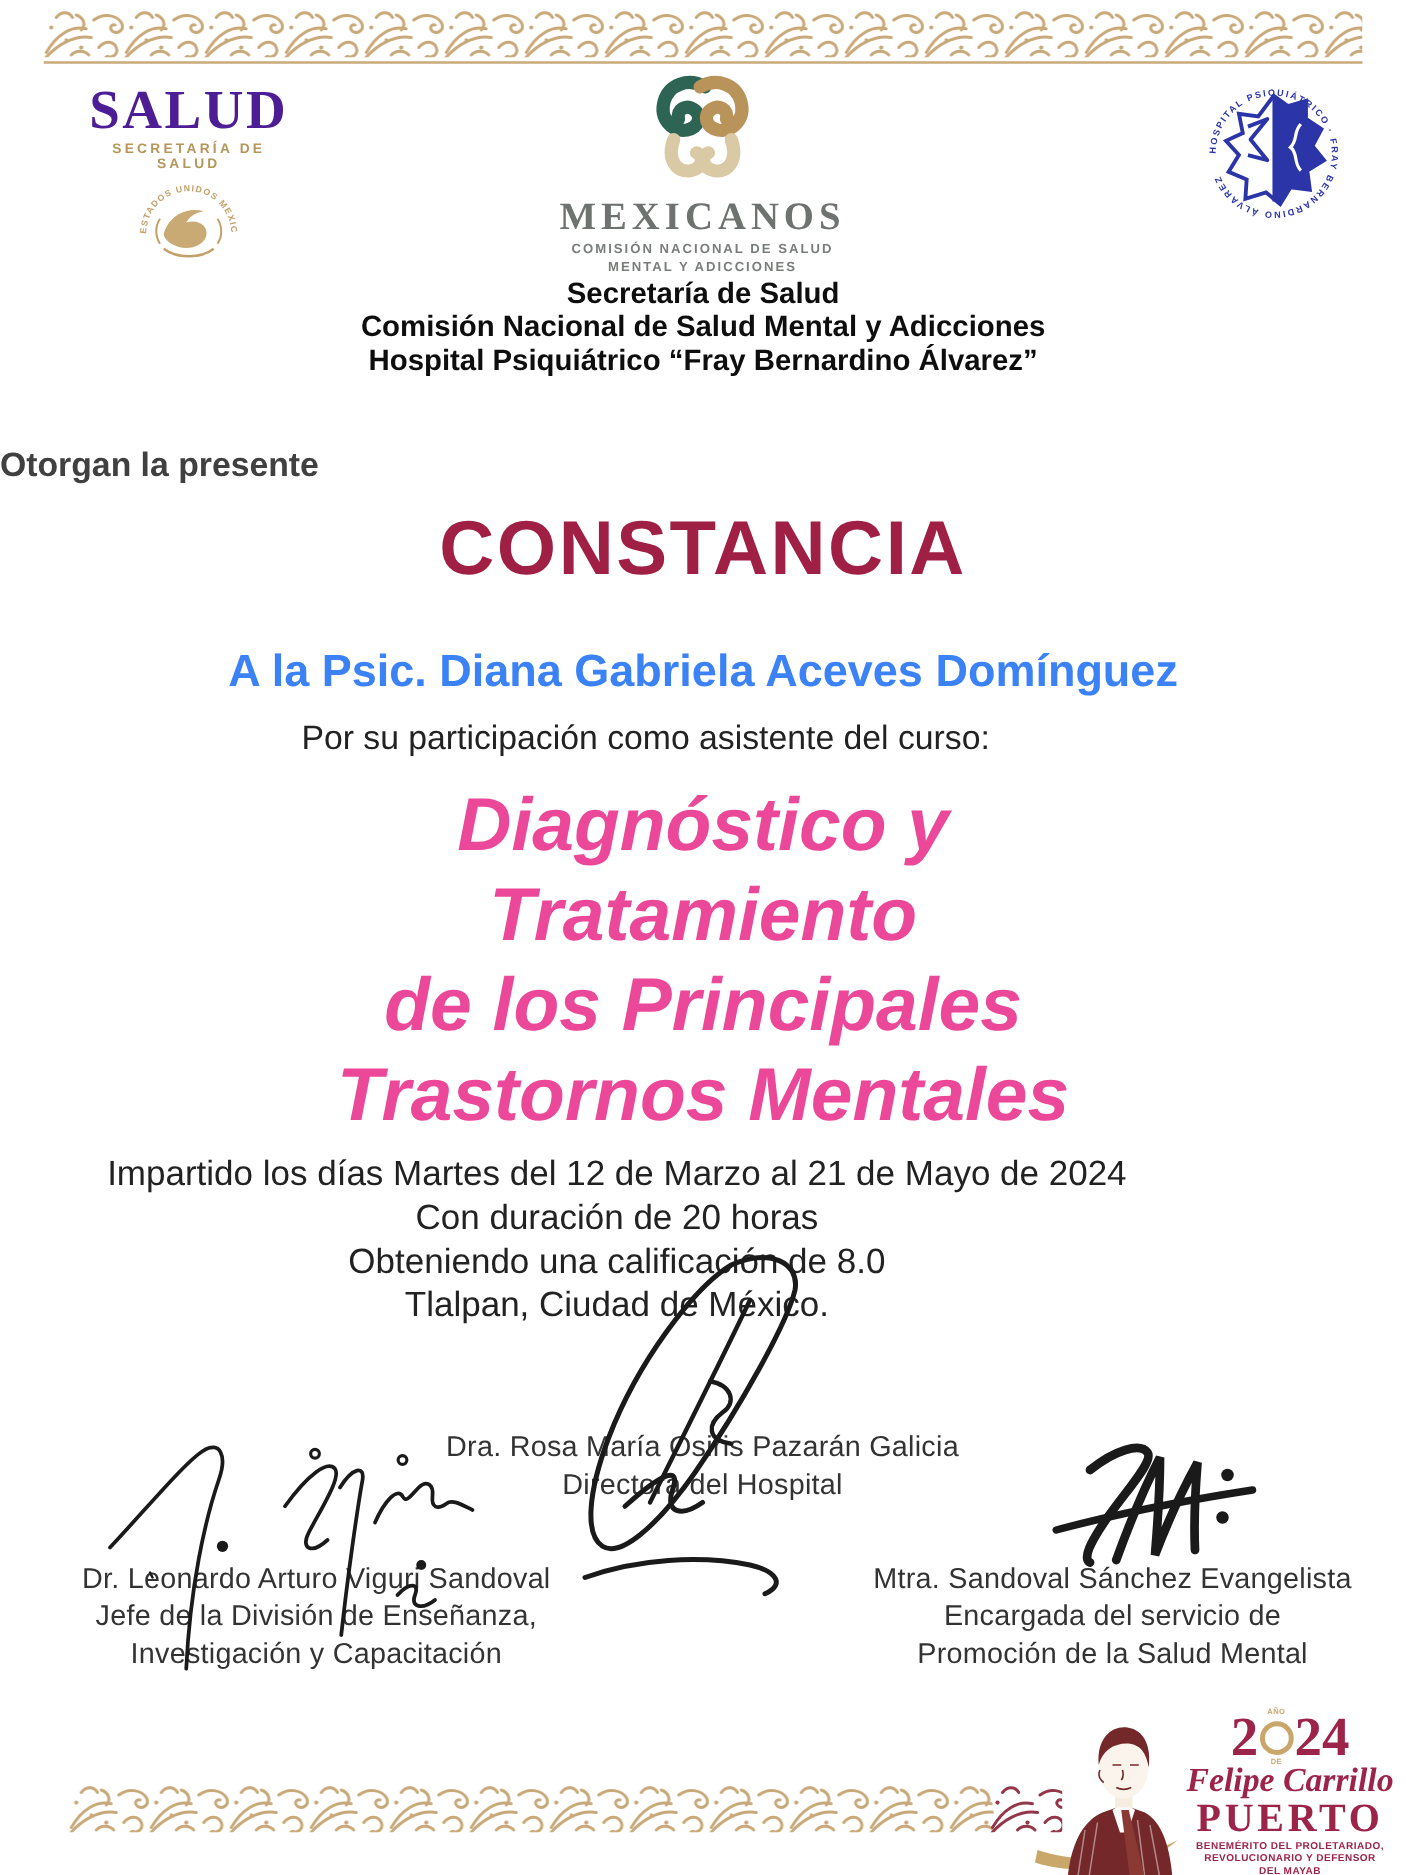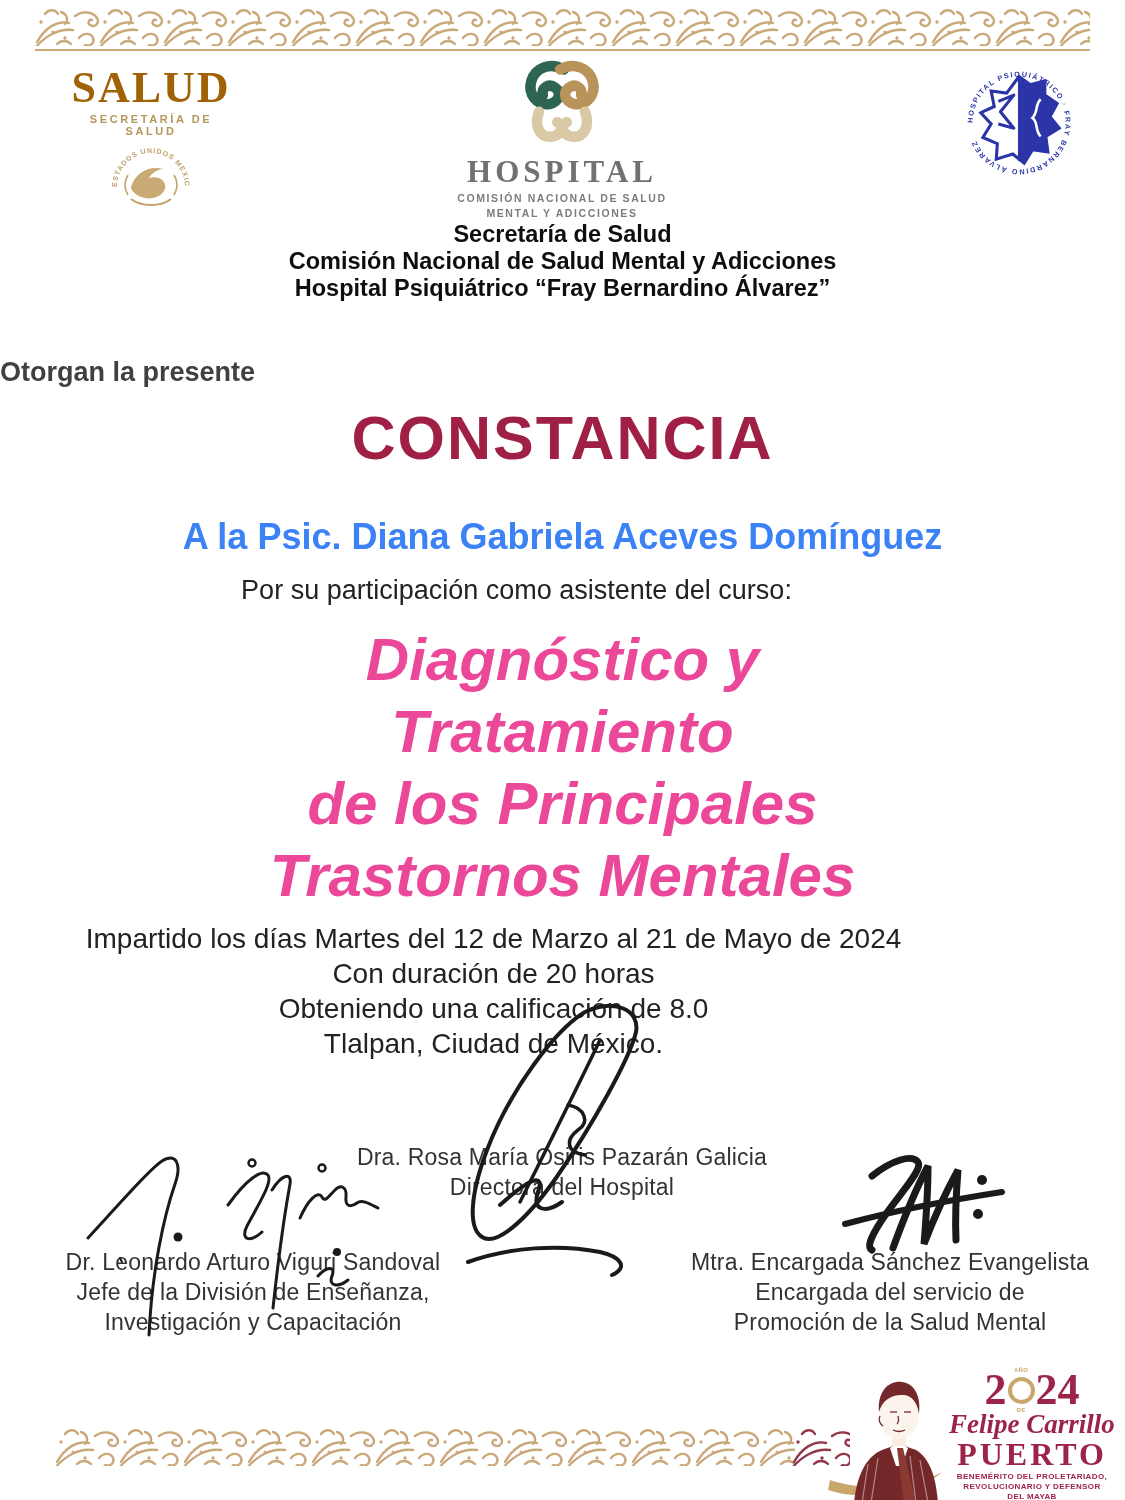--- a/index.html
+++ b/index.html
@@ -6,21 +6,21 @@
   html,body { background:#ffffff; }
   body { font-family:"Liberation Sans", sans-serif; color:#1a1a1a; }
   .page { position:relative; width:1125px; height:1500px; background:#fff; overflow:hidden; margin:0 auto; }
   .abs { position:absolute; }
 
   .gold-line { background:#c9ab79; height:2px; }
 
   
   .salud-wrap { left:66px; top:66px; width:170px; text-align:center; }
   .salud-title { font-family:"Liberation Serif", serif; font-weight:bold; font-size:44px; line-height:44px;
-                 color:#a16207; letter-spacing:2px; }
+                 color:#4c1d95; letter-spacing:2px; }
   .salud-sub { font-size:11px; font-weight:bold; color:#b4975a; letter-spacing:2.6px; margin-top:3px; }
 
   
   .conasama-wrap { left:402px; top:58px; width:320px; text-align:center; }
   .conasama-title { font-family:"Liberation Serif", serif; font-weight:600; font-size:31px; line-height:32px;
                     color:#6f7370; letter-spacing:4px; margin-top:2px; }
   .conasama-sub { font-size:10.5px; font-weight:600; color:#7a7e7b; letter-spacing:1.6px; line-height:15px; margin-top:3px; }
 
   
   .header-block { left:0; top:221px; width:1125px; }
@@ -126,21 +126,21 @@
 
   <div class="abs conasama-wrap">
     <svg width="120" height="92" viewBox="0 0 120 96">
       <g fill="none" stroke-linecap="round" stroke-width="11">
         <path stroke="#2d6454" d="M 62 12 C 48 4 32 10 28 24 C 24 38 34 50 47 48 C 57 46 60 36 53 31 C 46 26 38 31 40 39"></path>
         <path stroke="#b8935a" d="M 58 12 C 72 4 88 10 92 24 C 96 38 86 50 73 48 C 63 46 60 36 67 31 C 74 26 82 31 80 39"></path>
         <path stroke="#d9c9a5" d="M 36 56 C 30 72 38 84 50 82 C 60 80 62 70 55 67"></path>
         <path stroke="#d9c9a5" d="M 84 56 C 90 72 82 84 70 82 C 60 80 58 70 65 67"></path>
       </g>
     </svg>
-    <div class="conasama-title">HOSPITAL</div>
+    <div class="conasama-title">MEXICANOS</div>
     <div class="conasama-sub">COMISIÓN NACIONAL DE SALUD</div>
     <div class="conasama-sub" style="margin-top:0;">MENTAL Y ADICCIONES</div>
   </div>
 
   <svg class="abs" style="left:950px; top:58px;" width="138" height="130" viewBox="0 0 130 126">
     <defs>
         <path id="hospArc" d="M 20 63 A 45 45 0 1 1 110 63 A 45 45 0 1 1 20 63"></path>
       </defs>
     <text font-size="7" fill="#2b35a8" font-weight="bold" letter-spacing="1.5">
       <textPath href="#hospArc">HOSPITAL PSIQUIÁTRICO · FRAY BERNARDINO ÁLVAREZ</textPath>
@@ -180,21 +180,21 @@
   <div class="abs sig-text sig-center">
     <div>Dra. Rosa María Osiris Pazarán Galicia</div>
     <div>Directora del Hospital</div>
   </div>
   <div class="abs sig-text sig-left">
     <div>Dr. Leonardo Arturo Viguri Sandoval</div>
     <div>Jefe de la División de Enseñanza,</div>
     <div>Investigación y Capacitación</div>
   </div>
   <div class="abs sig-text sig-right">
-    <div>Mtra. Encargada Sánchez Evangelista</div>
+    <div>Mtra. Sandoval Sánchez Evangelista</div>
     <div>Encargada del servicio de</div>
     <div>Promoción de la Salud Mental</div>
   </div>
 
   <svg class="abs sig-svg" width="1125" height="1500">
 
     <g fill="none" stroke="#1a1a1a" stroke-linecap="round">
       <path stroke-width="4" d="M 585 1012 C 555 1030 510 1090 487 1150 C 470 1195 468 1228 482 1237 C 496 1246 525 1222 556 1178 C 592 1126 630 1058 636 1032 C 640 1010 615 998 585 1012"></path>
       <path stroke-width="3.5" d="M 600 1040 C 580 1082 545 1152 520 1202"></path>
       <path stroke-width="3.5" d="M 568 1105 C 585 1108 590 1122 578 1130 C 566 1139 565 1152 585 1155"></path>

